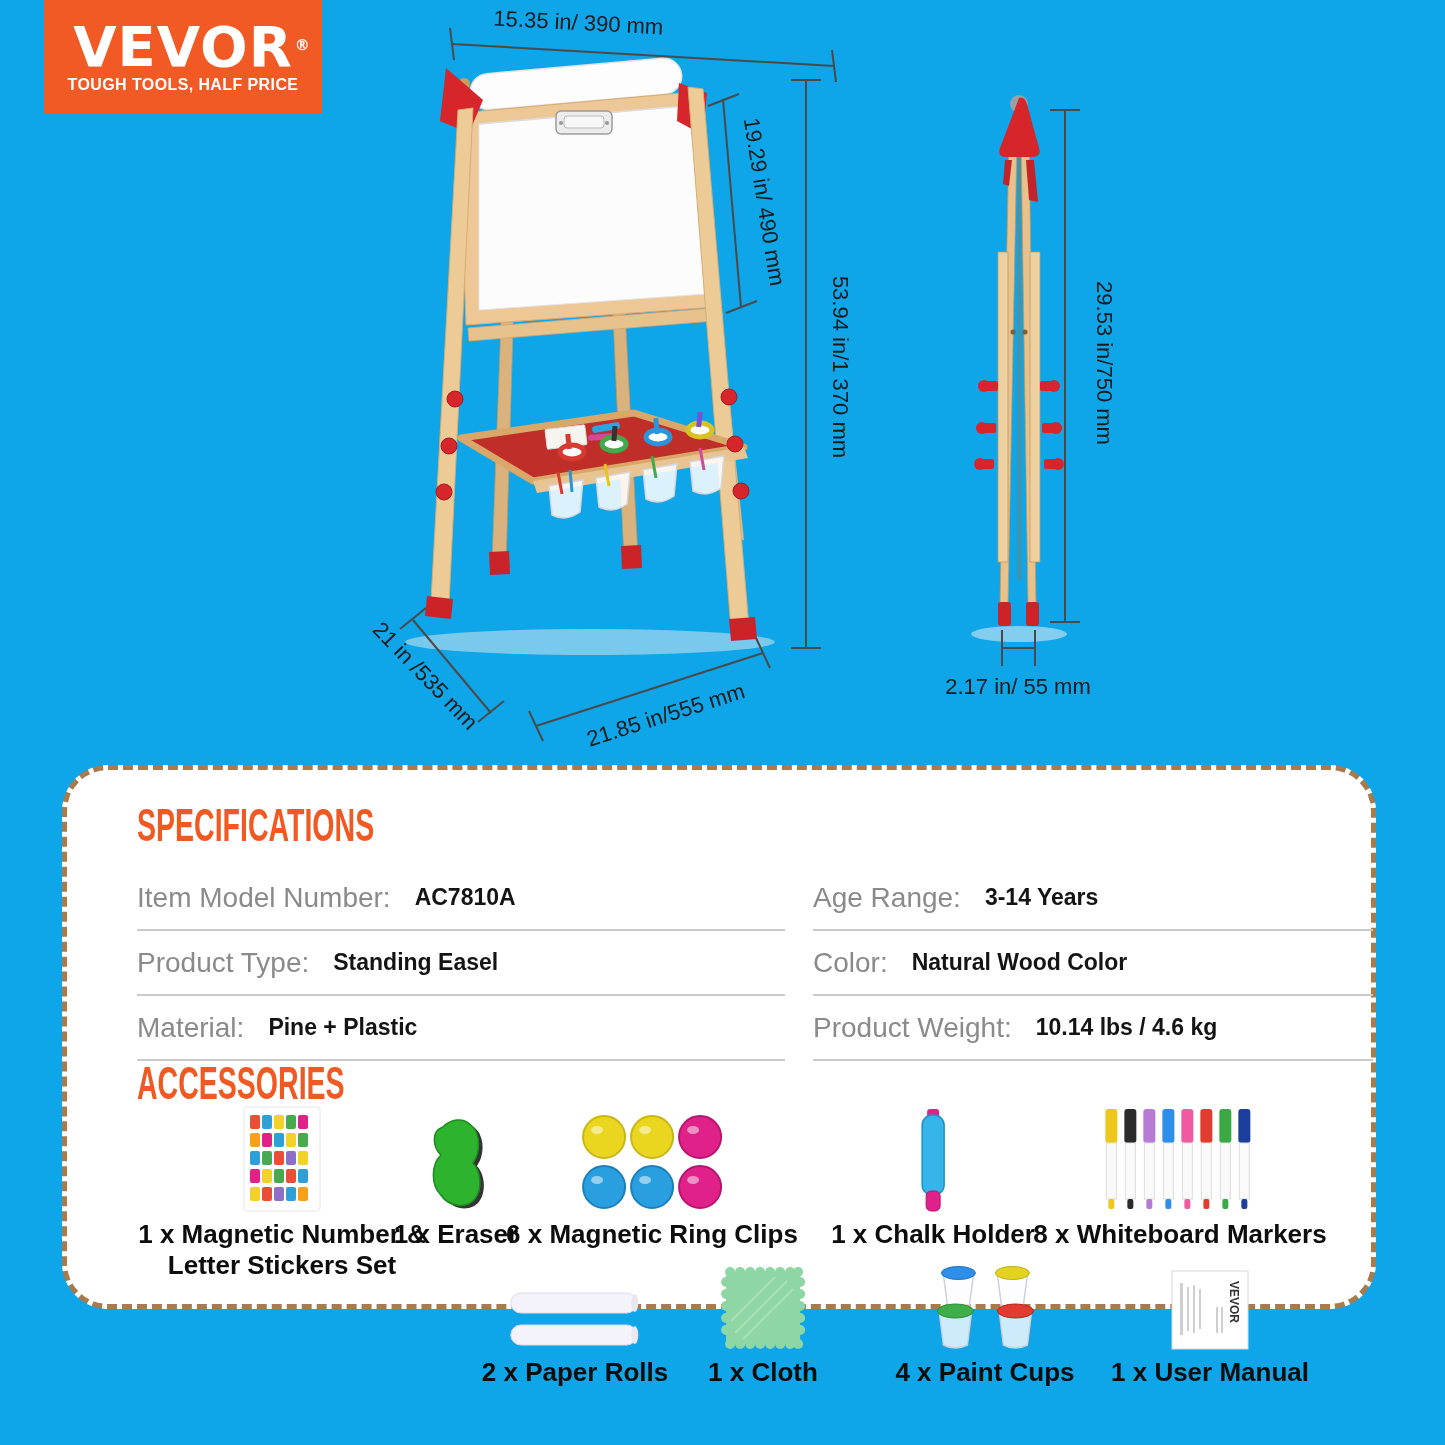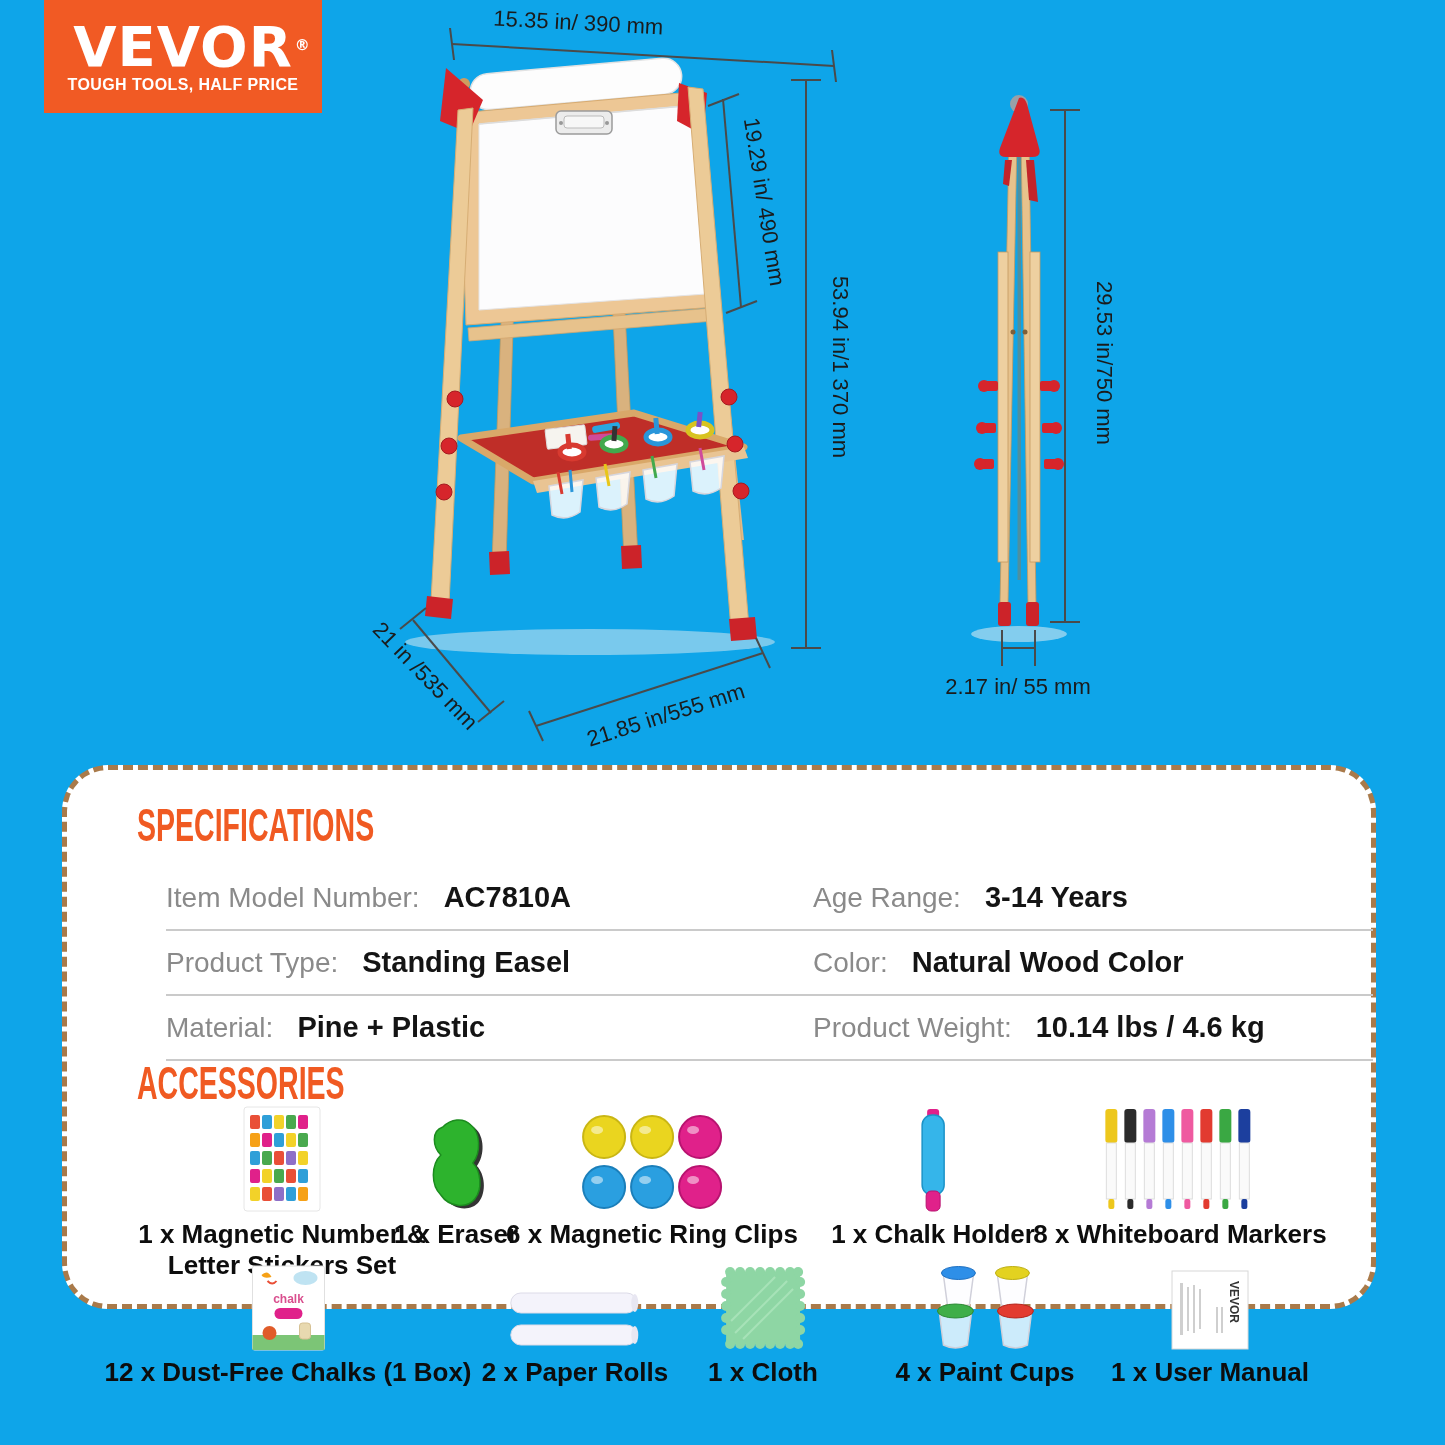--- a/index.html
+++ b/index.html
@@ -20,26 +20,26 @@
 
   
   .panel{position:absolute;left:62px;top:765px;width:1314px;height:544px;background:#fff;
          border:5px dashed #a97a4a;border-radius:46px;box-sizing:border-box;}
   .section-title{position:absolute;margin:0;color:#f05a22;font-size:46px;font-weight:bold;
          transform:scaleX(0.62);transform-origin:left center;white-space:nowrap;line-height:1;}
   #spec-title{left:70px;top:32px;}
   #acc-title{left:70px;top:290px;}
 
   .spec-col{position:absolute;top:96px;}
-  .spec-col-left{left:70px;width:648px;margin-left:29px;}
+  .spec-col-left{left:70px;width:648px;}
   .spec-col-right{left:746px;width:560px;}
   .spec-row{height:65px;box-sizing:border-box;border-bottom:2px solid #cacaca;
             display:flex;align-items:center;gap:24px;}
   .spec-label{font-size:28px;color:#8a8a8a;white-space:nowrap;}
-  .spec-value{font-size:29px;color:#141414;font-weight:bold;white-space:nowrap;}
+  .spec-value{font-size:23px;color:#141414;font-weight:bold;white-space:nowrap;}
 
   .acc-item{position:absolute;transform:translateX(-50%);text-align:center;}
   .acc-icon{display:flex;align-items:flex-end;justify-content:center;}
   .row1 .acc-icon{height:112px;}
   .row2 .acc-icon{height:90px;}
   .acc-label{margin-top:4px;font-size:26px;font-weight:bold;color:#0d0d0d;line-height:1.2;white-space:nowrap;}
   .acc-label.wrap{white-space:normal;width:310px;}
 </style>
 </head>
 <body>
@@ -342,36 +342,20 @@
               <rect x="123" y="94" width="6" height="10" rx="2" fill="#3aa843"></rect>
             <rect x="139" y="4" width="12" height="34" rx="3" fill="#1c3f9e"></rect>
               <rect x="140" y="38" width="10" height="56" fill="#fafafa" stroke="#dddddd"></rect>
               <rect x="142" y="94" width="6" height="10" rx="2" fill="#1c3f9e"></rect>
           </g>
         </svg>
       </div>
       <div class="acc-label">8 x Whiteboard Markers</div>
     </div>
 
-    <div class="acc-item row2" style="left:221px;top:493px">
-      <div class="acc-icon">
-        <svg width="82" height="90" viewBox="0 0 82 90">
-          <rect x="5" y="3" width="72" height="84" rx="2" fill="#ffffff" stroke="#e0e0e0"></rect>
-          <path d="M14,12 q6,-6 10,2 q-8,2 -10,-2 Z" fill="#f6a117"></path>
-          <path d="M20,18 q5,5 9,0" stroke="#e94f37" fill="none" stroke-width="2"></path>
-          <ellipse cx="58" cy="15" rx="12" ry="7" fill="#bfe3f2"></ellipse>
-          <text x="41" y="40" text-anchor="middle" font-size="12" font-weight="bold" fill="#d94f8e" font-family="Liberation Sans, sans-serif">chalk</text>
-          <rect x="27" y="45" width="28" height="11" rx="5.5" fill="#e0218a"></rect>
-          <rect x="5" y="72" width="72" height="15" fill="#7cc576"></rect>
-          <circle cx="22" cy="70" r="7" fill="#e05c2a"></circle>
-          <rect x="52" y="60" width="11" height="16" rx="3" fill="#e8d9b0" stroke="#d6c193"></rect>
-        </svg>
-      </div>
-      <div class="acc-label">12 x Dust-Free Chalks (1 Box)</div>
-    </div>
 
     <div class="acc-item row2" style="left:508px;top:493px">
       <div class="acc-icon">
         <svg width="136" height="64" viewBox="0 0 136 64">
           <rect x="4" y="4" width="126" height="20" rx="10" fill="#f4f3fb" stroke="#dcdbe8"></rect>
           <ellipse cx="128" cy="14" rx="3.5" ry="9" fill="#e8e7f2"></ellipse>
           <rect x="4" y="36" width="126" height="20" rx="10" fill="#f4f3fb" stroke="#dcdbe8"></rect>
           <ellipse cx="128" cy="46" rx="3.5" ry="9" fill="#e8e7f2"></ellipse>
         </svg>
       </div>

